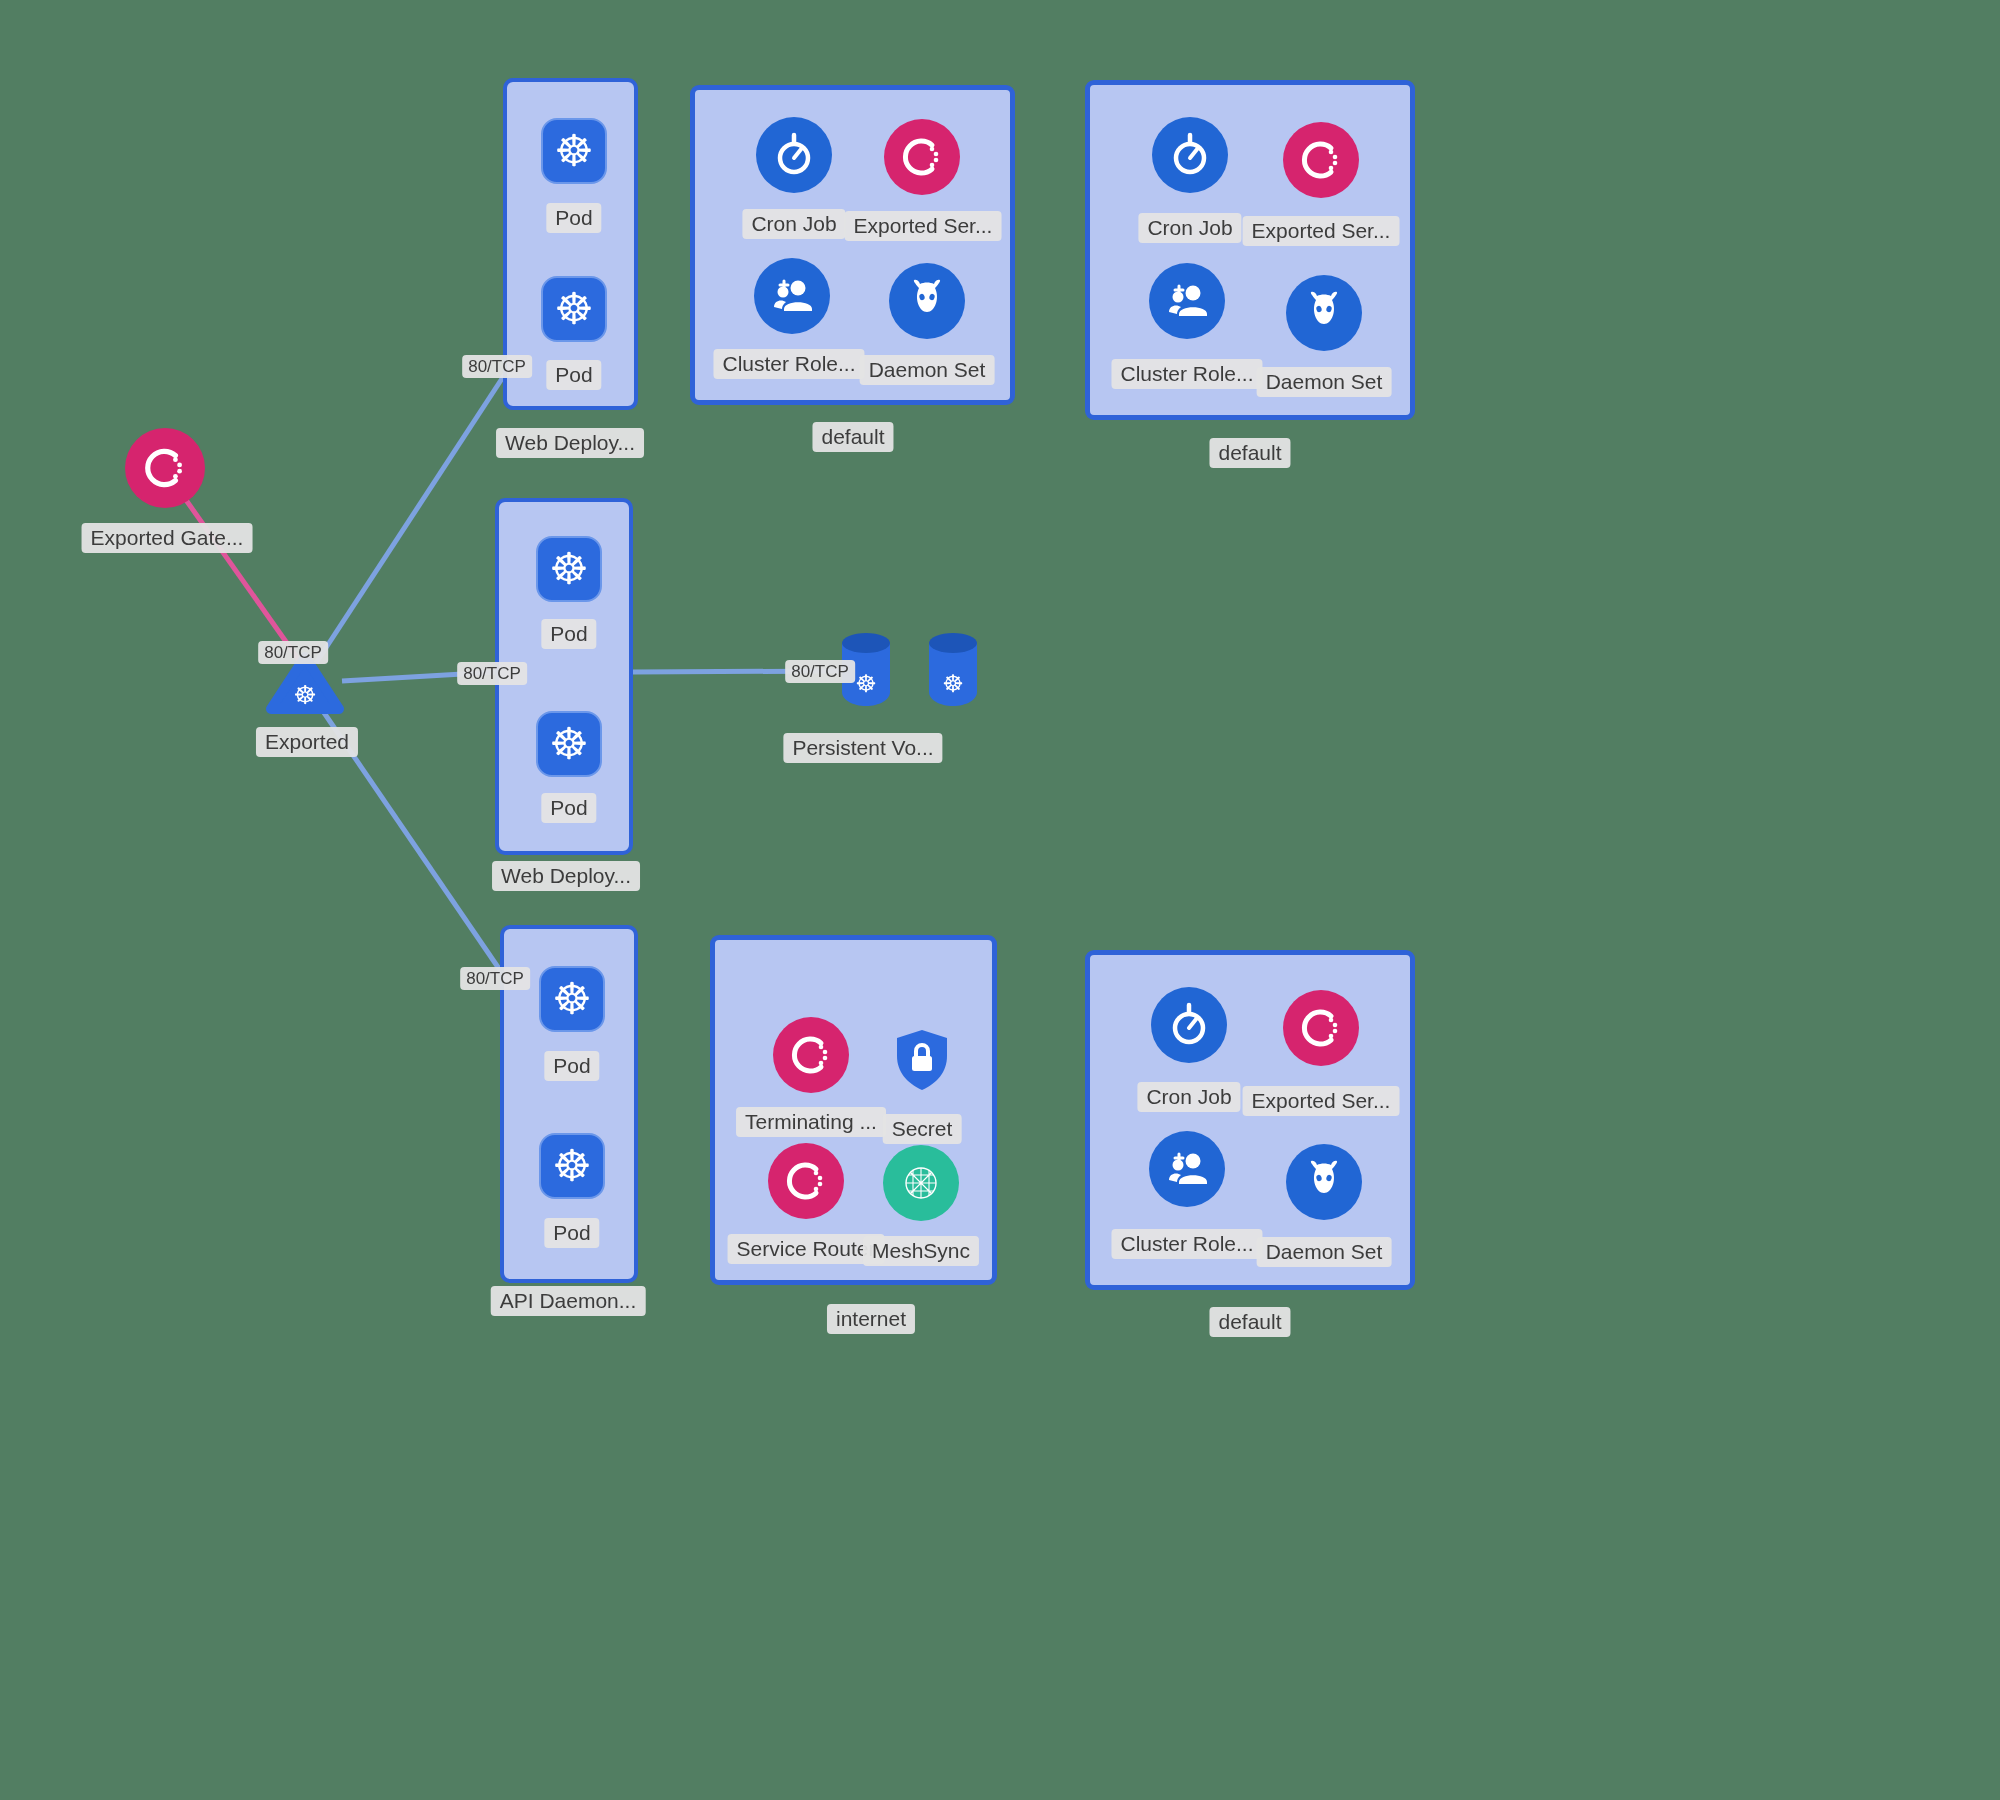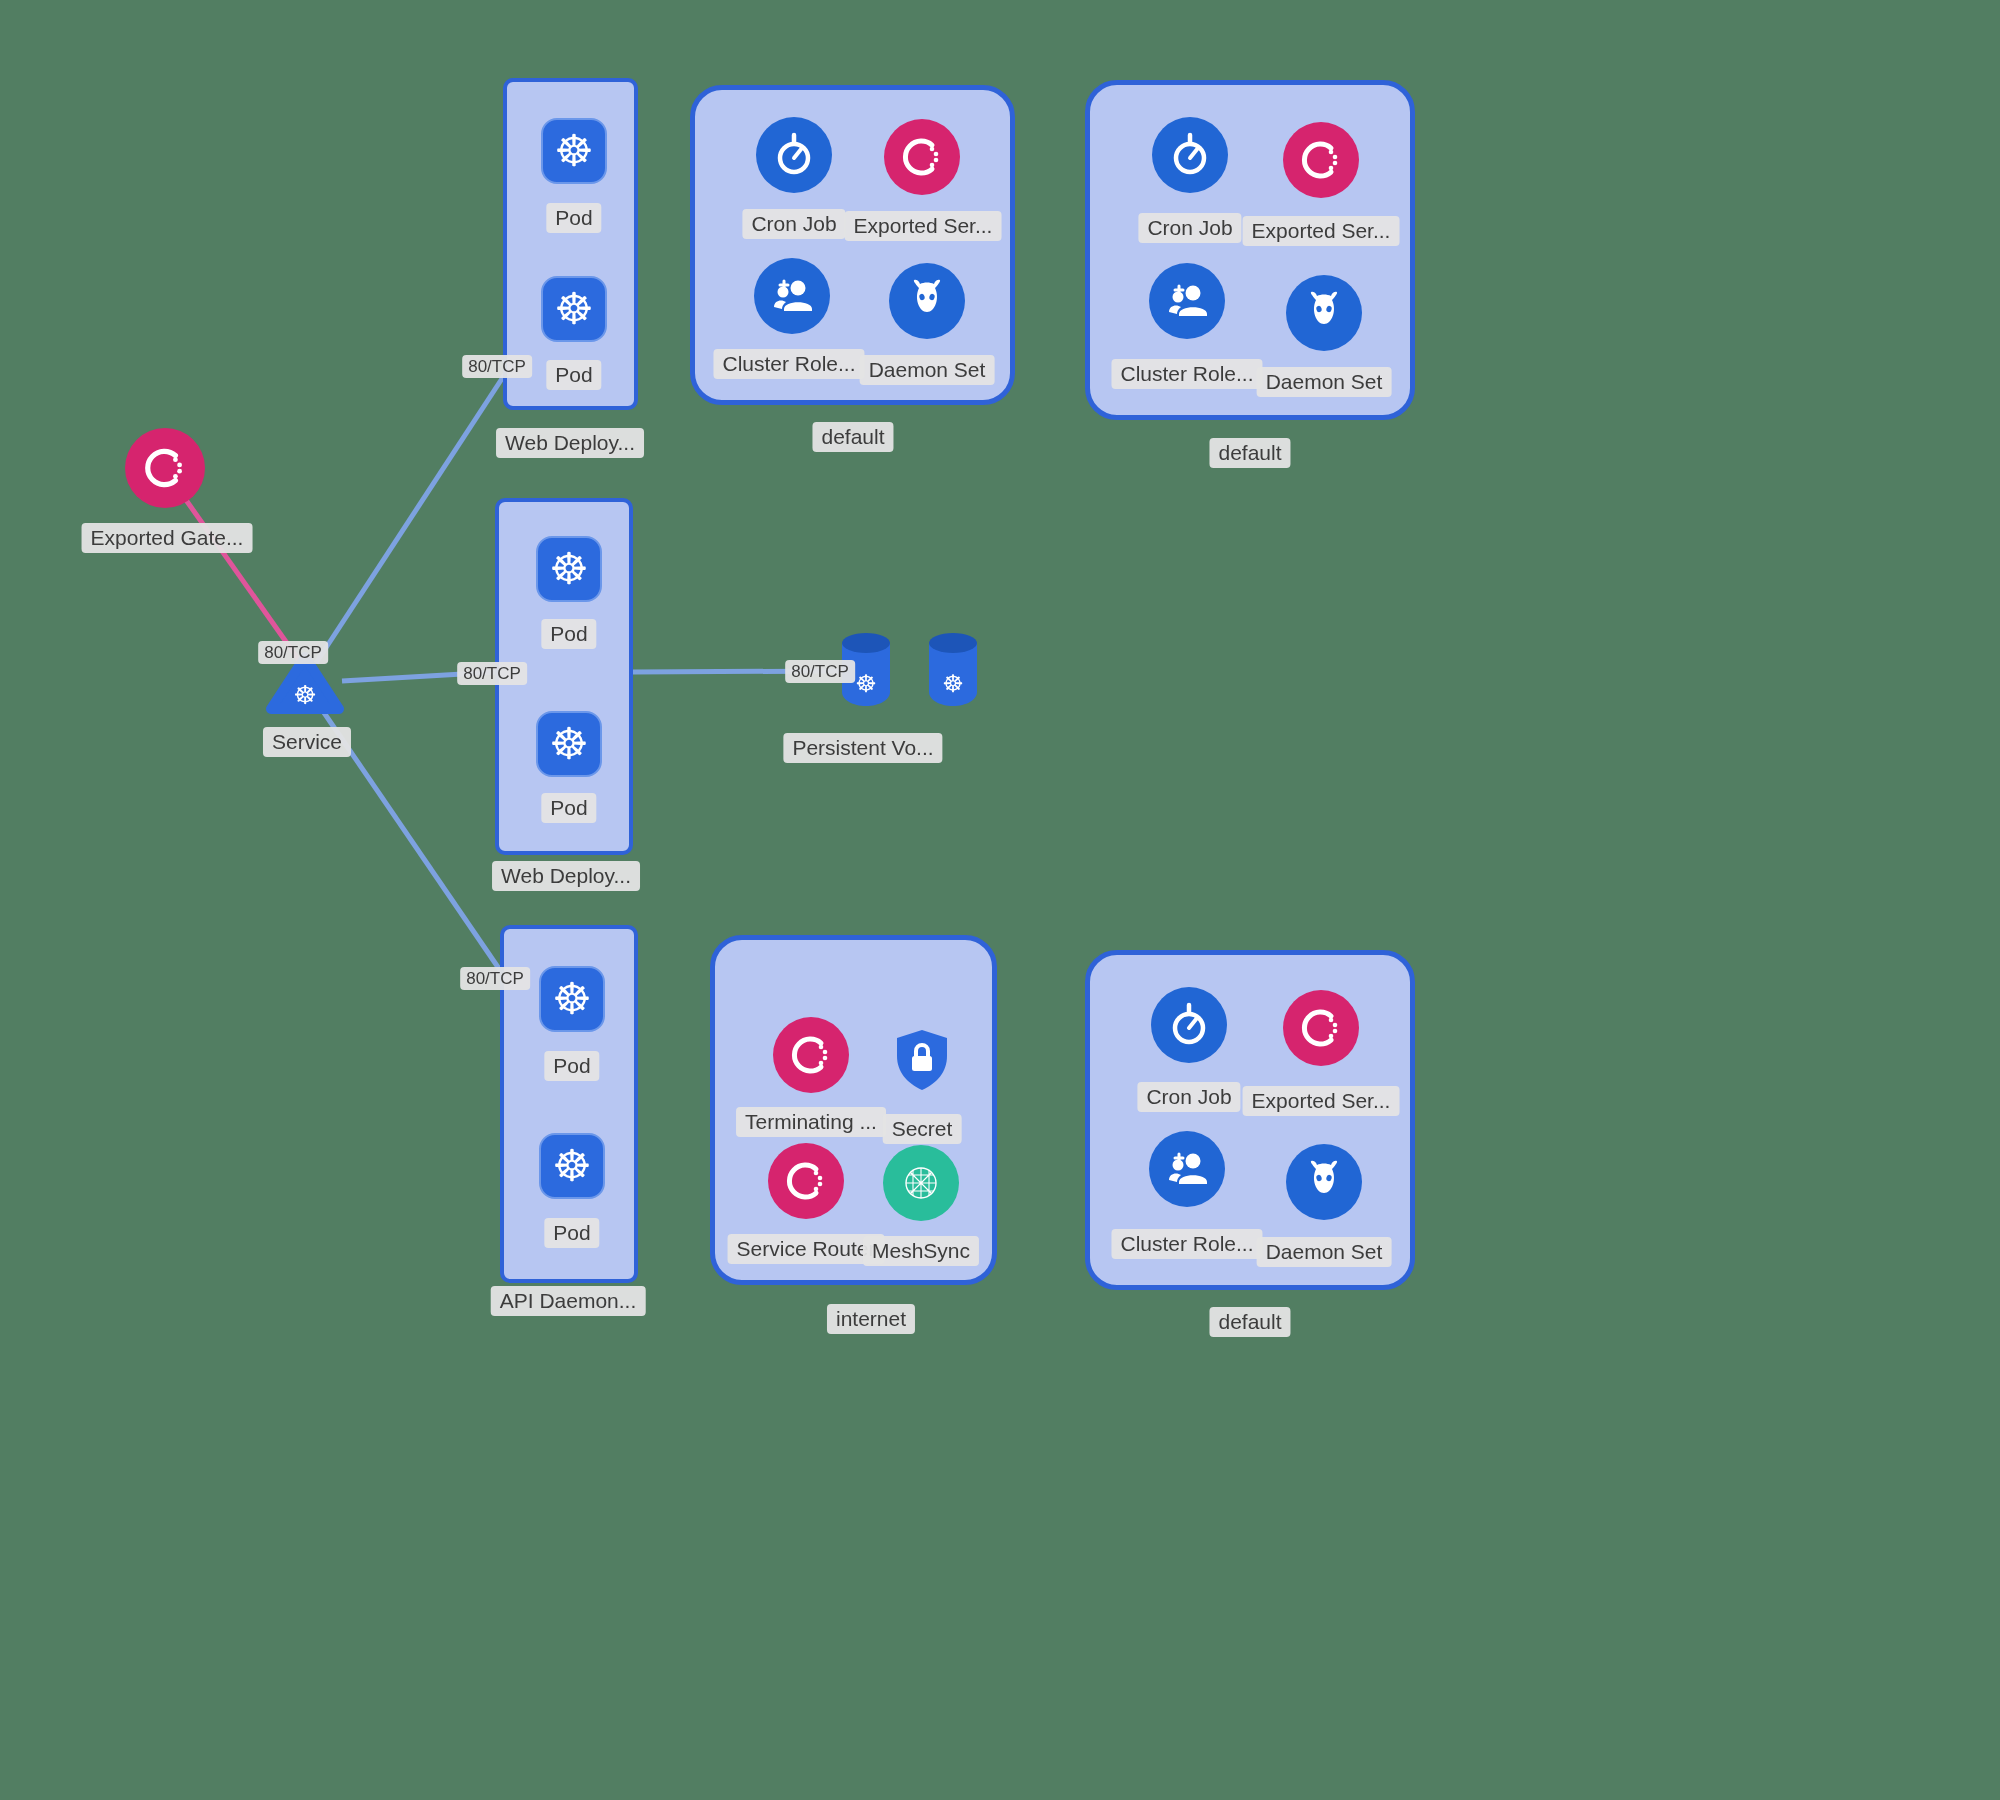--- a/index.html
+++ b/index.html
@@ -4,21 +4,21 @@
 <style>
   * { margin:0; padding:0; box-sizing:border-box; }
   html,body { background:#3a5a46; }
   body { font-family:"Liberation Sans", sans-serif; }
   #canvas { position:relative; width:2000px; height:1800px; background:#527e62; overflow:hidden; }
 
   .edges { position:absolute; left:0; top:0; z-index:1; }
 
   .group { position:absolute; background:#b7c6f2; border:4px solid #2f62d8; z-index:2; }
   .deploy { border-radius:10px; }
-  .ns { border-radius:32px; border-width:5px; }
+  .ns { border-radius:9px; border-width:5px; }
 
   .chip { position:absolute; background:rgba(228,228,228,0.95); color:#3c3c3c;
           font-size:21px; padding:2px 9px; border-radius:4px; white-space:nowrap;
           transform:translateX(-50%); z-index:6; line-height:1.25; }
   .chip.sm { font-size:17px; padding:1px 6px; }
 
   .circle { position:absolute; width:76px; height:76px; border-radius:50%;
             display:flex; align-items:center; justify-content:center; z-index:4; }
   .c-blue { background:#2166d4; }
   .c-pink { background:#d6246e; }
@@ -54,21 +54,21 @@
     </svg>
   </div>
   <div class="chip" style="left:167px;top:523px">Exported Gate...</div>
 
   <div class="node" style="left:265px;top:650px;width:80px;height:66px">
     <svg width="80" height="66" viewBox="0 0 80 66">
       <path d="M40 7 L74 59 H6 Z" fill="#2c6ade" stroke="#2c6ade" stroke-width="10" stroke-linejoin="round"></path>
     </svg>
     <span class="wheel" style="position:absolute;left:0;right:0;bottom:8px;text-align:center;font-size:26px">☸</span>
   </div>
-  <div class="chip" style="left:307px;top:727px">Service</div>
+  <div class="chip" style="left:307px;top:727px">Exported</div>
 
   <div class="chip sm" style="left:293px;top:641px">80/TCP</div>
   <div class="chip sm" style="left:497px;top:355px">80/TCP</div>
   <div class="chip sm" style="left:492px;top:662px">80/TCP</div>
   <div class="chip sm" style="left:495px;top:967px">80/TCP</div>
   <div class="chip sm" style="left:820px;top:660px">80/TCP</div>
 
   <div class="group deploy" style="left:503px;top:78px;width:135px;height:332px">
     <div class="pod" style="left:34px;top:36px">
       <span class="wheel">☸</span>

